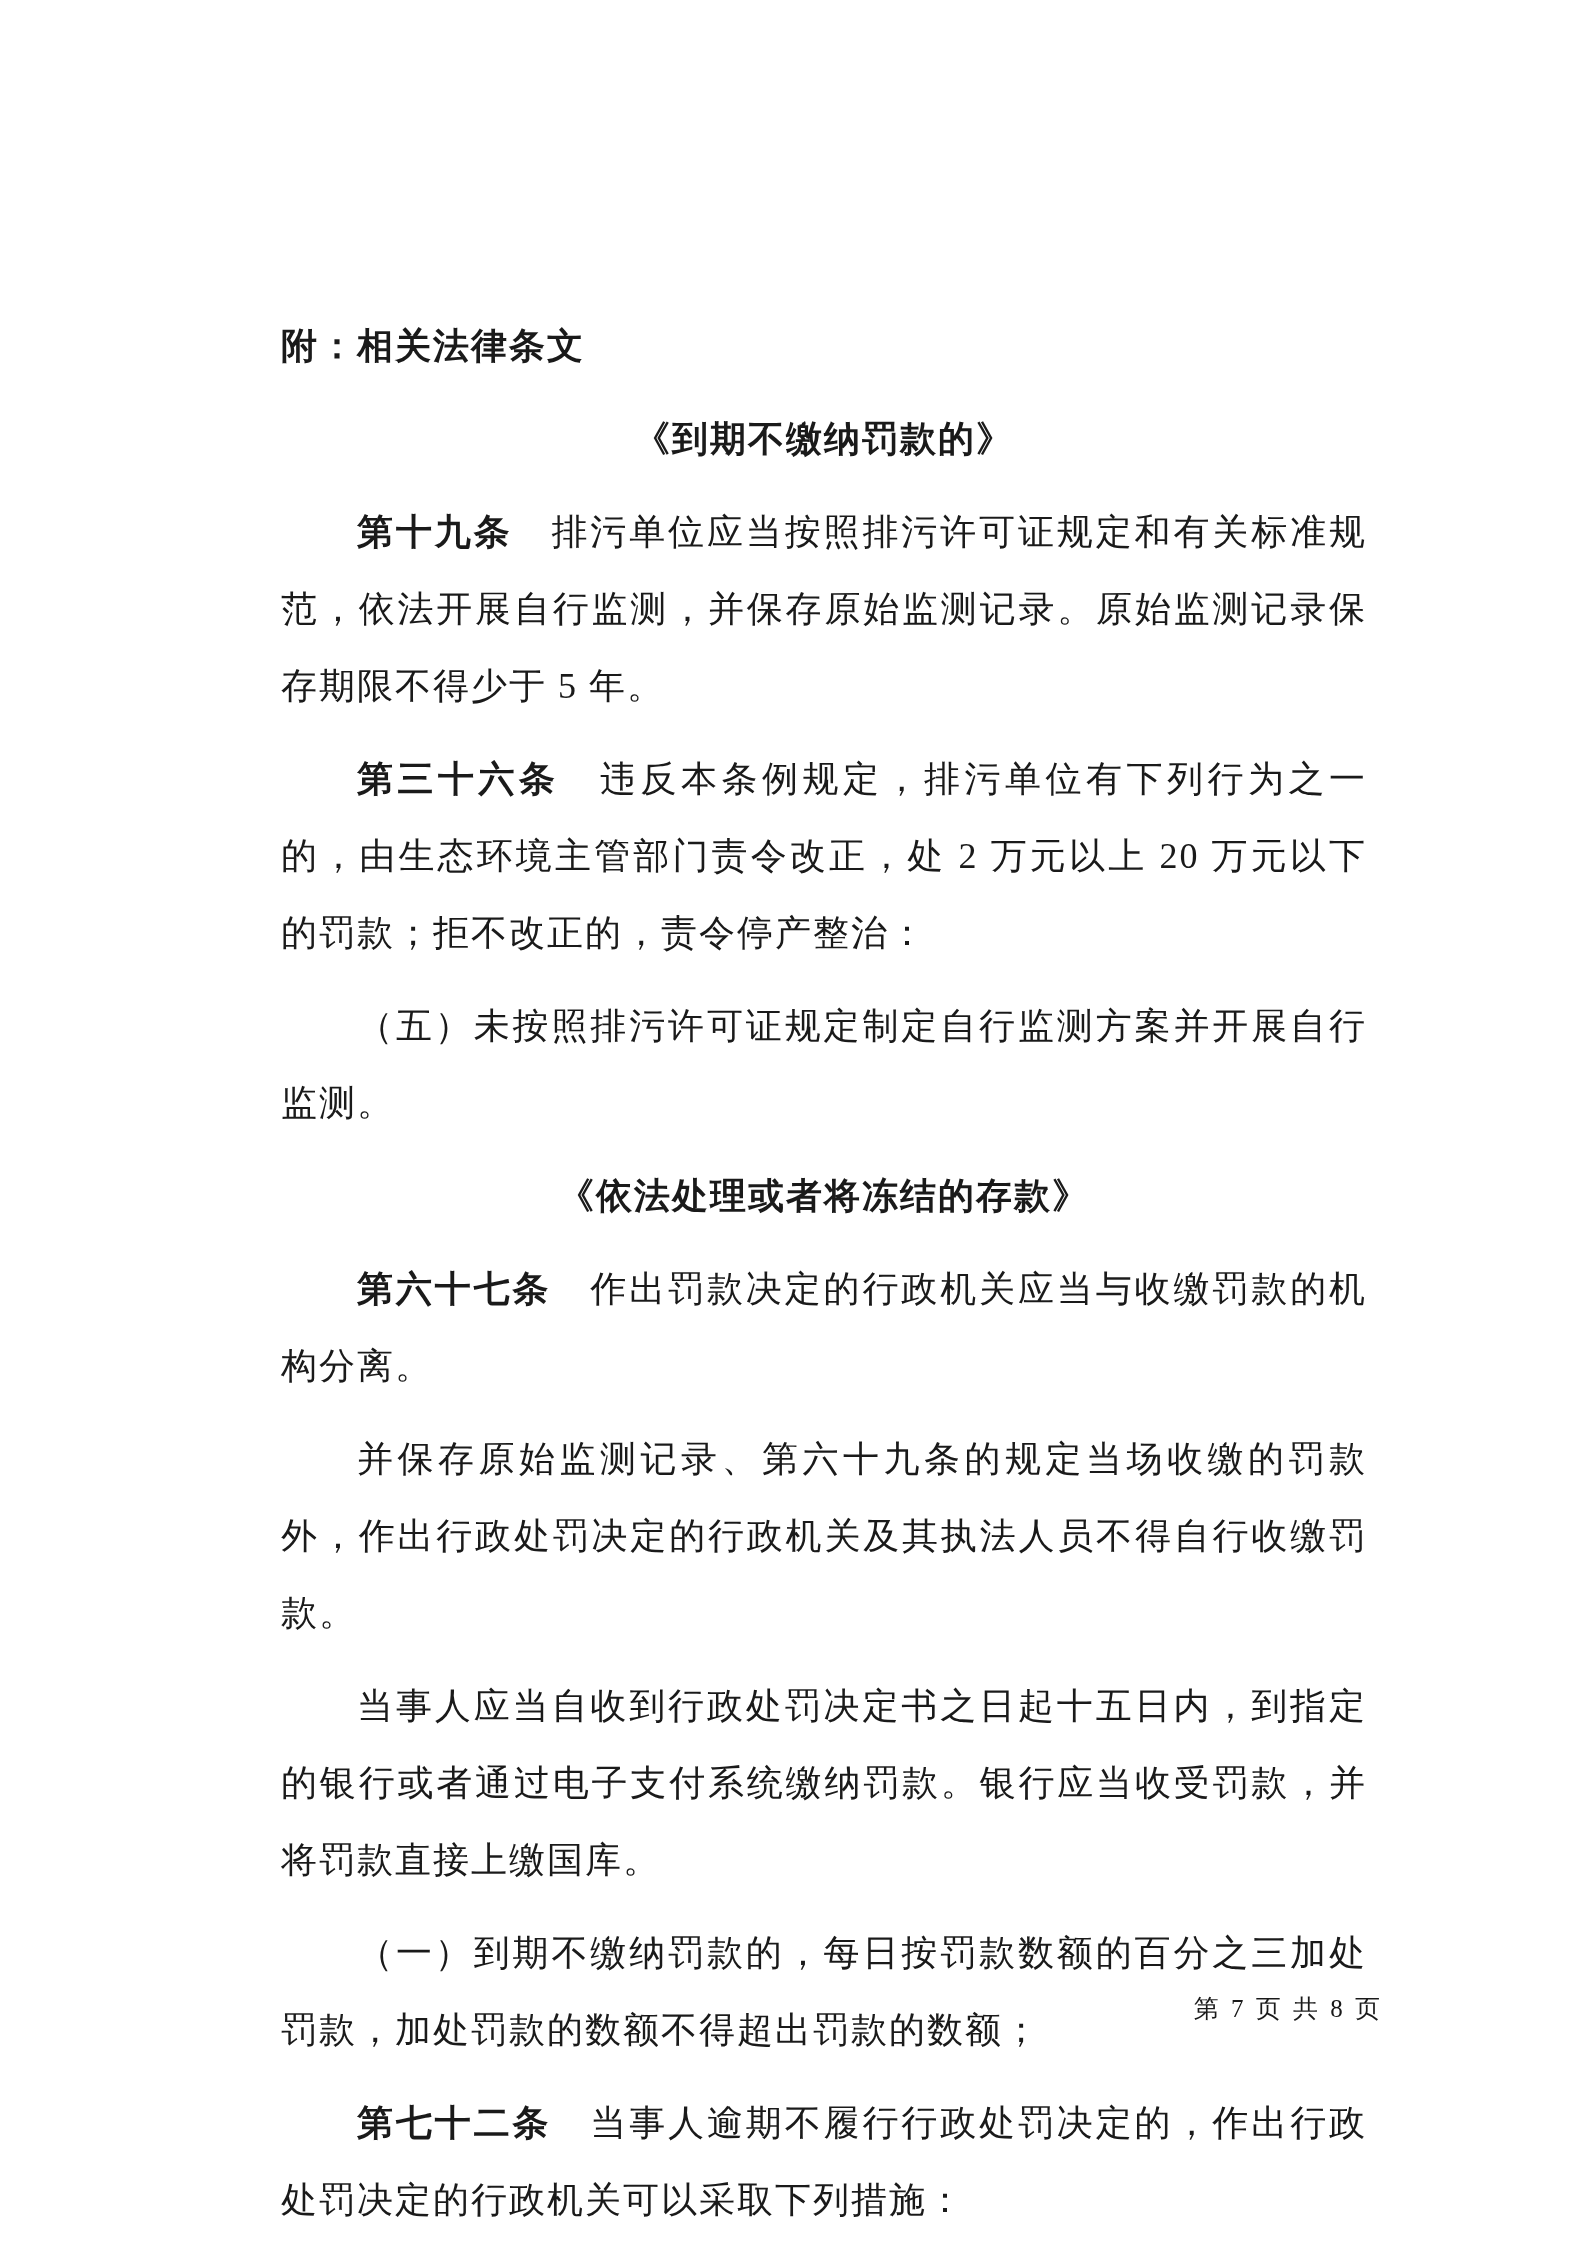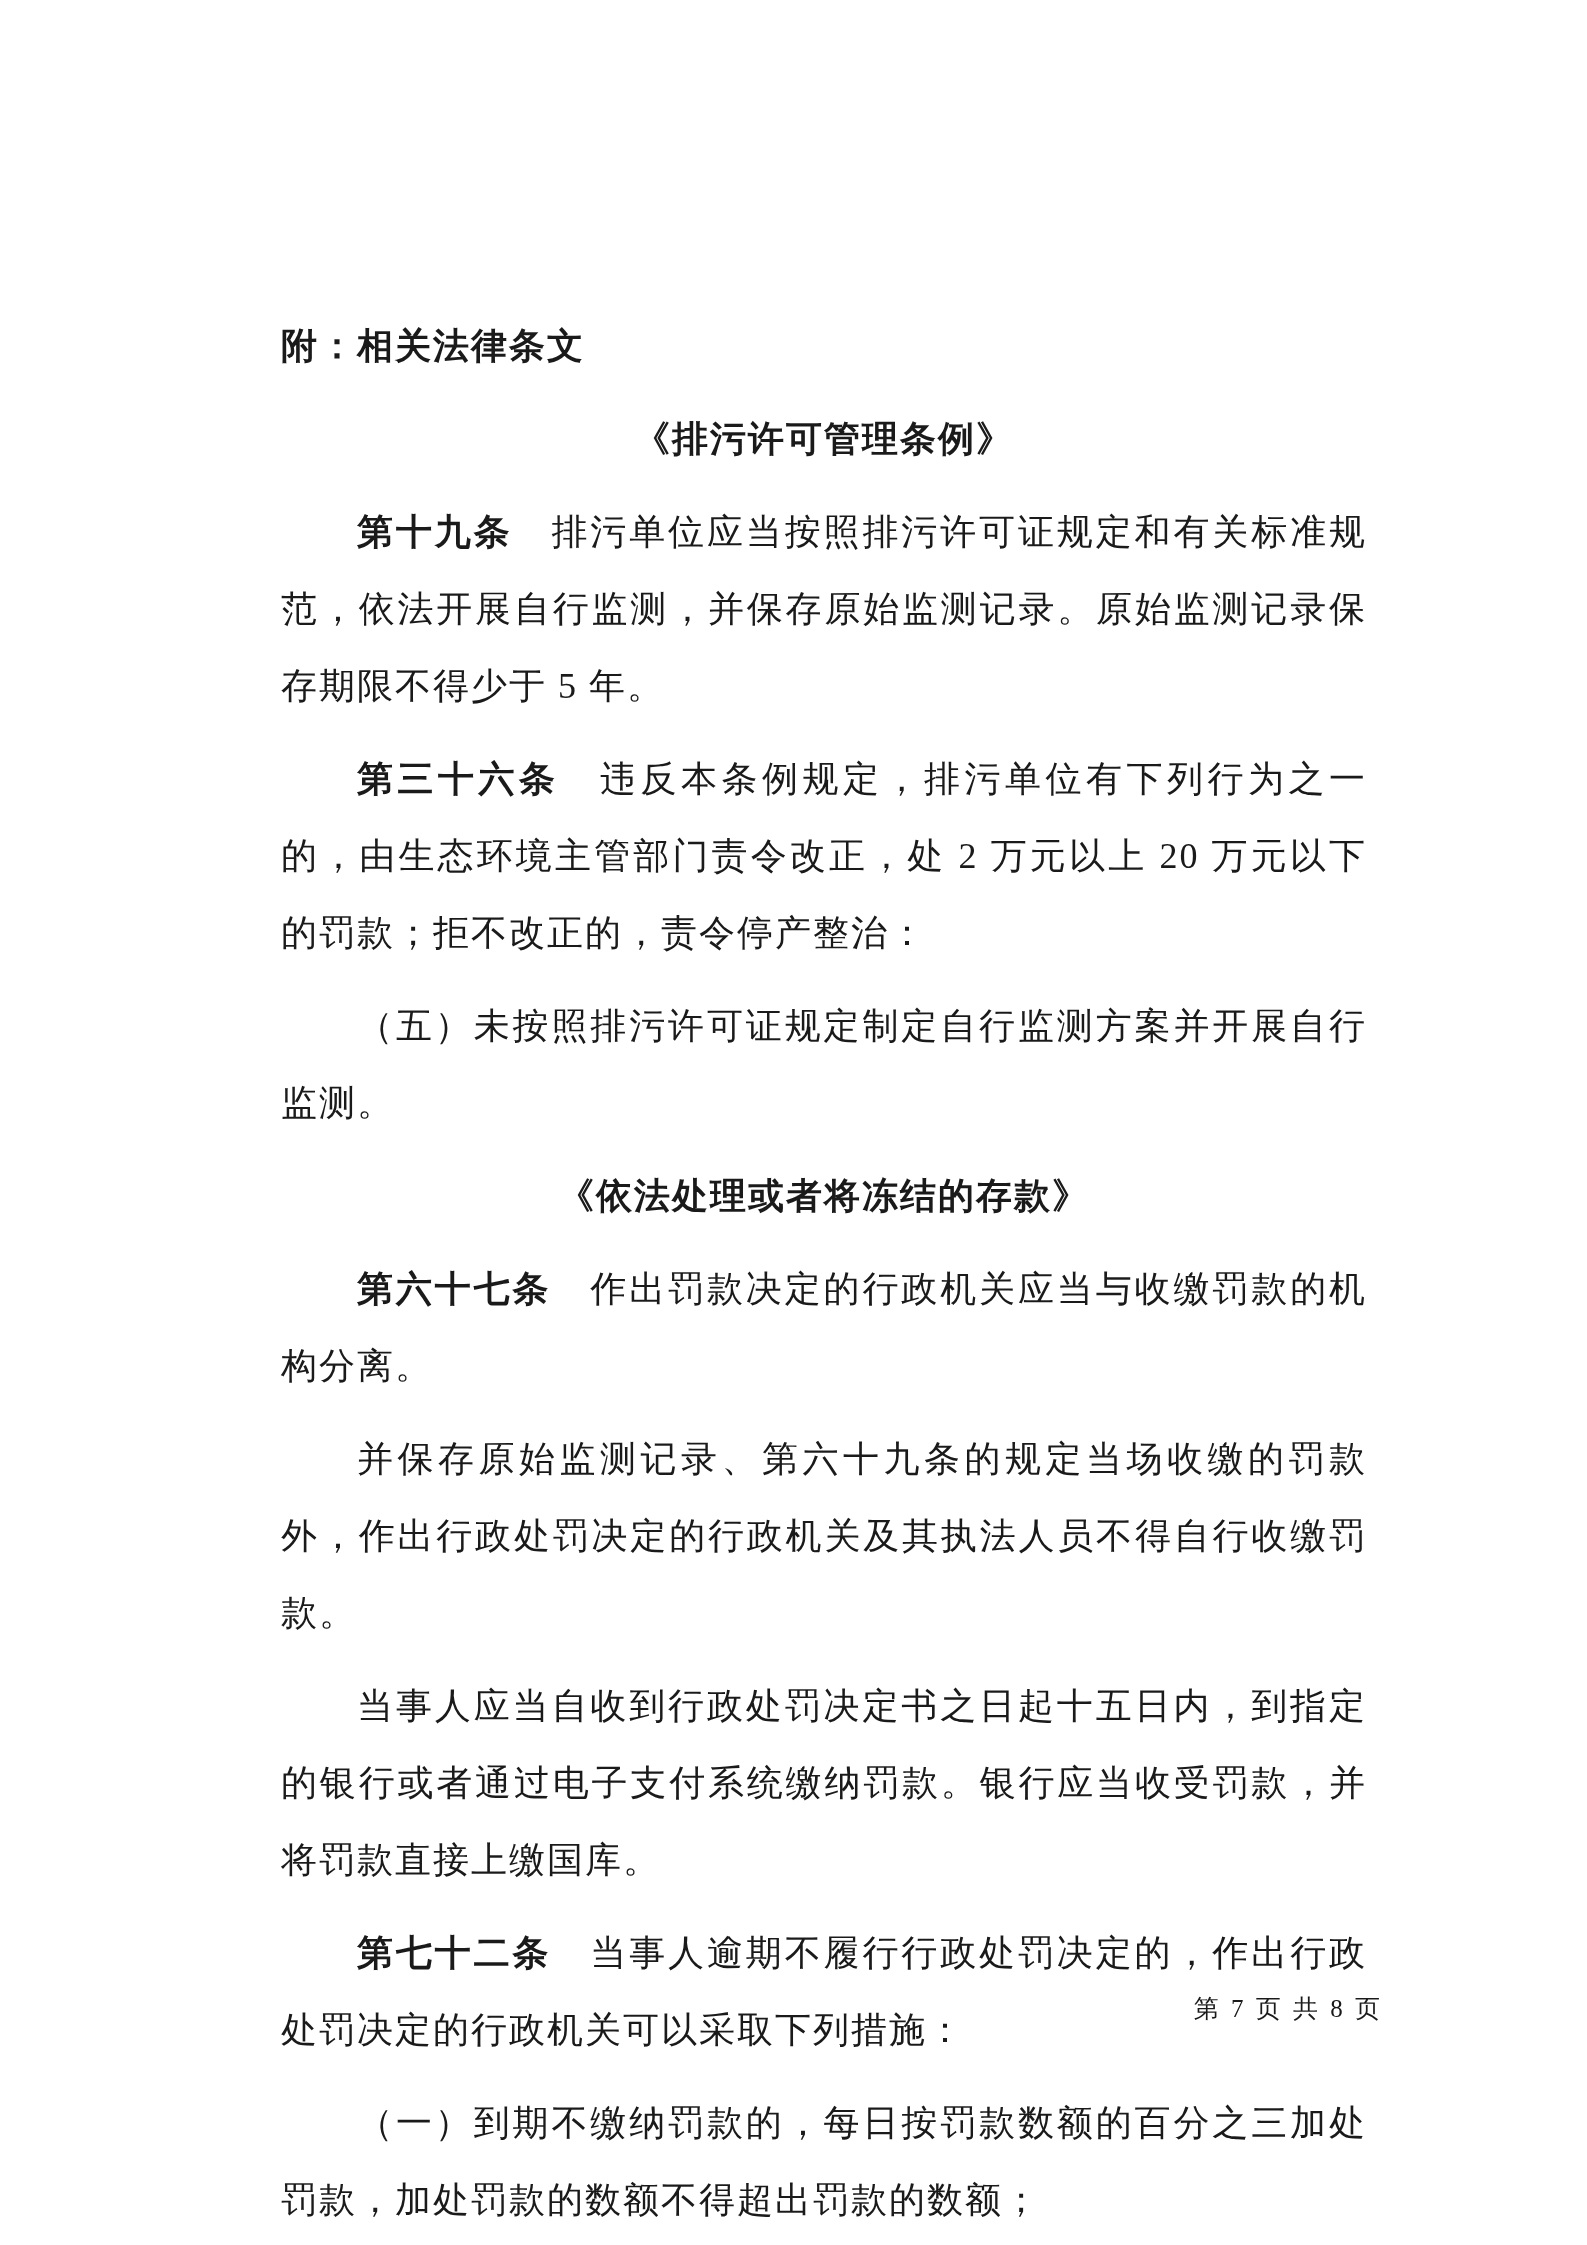--- a/index.html
+++ b/index.html
@@ -56,26 +56,26 @@
       letter-spacing: 3px;
       color: #1a1a1a;
     }
   </style>
 </head>
 <body>
 
 <div class="page">
   <div class="content">
       <p class="para attachment_heading">附：相关法律条文</p>
-      <p class="para center_heading">《排污许可管理条例》</p>
+      <p class="para center_heading">《到期不缴纳罚款的》</p>
       <p class="para article indent"><span class="lead">第十九条</span>　排污单位应当按照排污许可证规定和有关标准规范，依法开展自行监测，并保存原始监测记录。原始监测记录保存期限不得少于 5 年。</p>
       <p class="para article indent"><span class="lead">第三十六条</span>　违反本条例规定，排污单位有下列行为之一的，由生态环境主管部门责令改正，处 2 万元以上 20 万元以下的罚款；拒不改正的，责令停产整治：</p>
       <p class="para indent">（五）未按照排污许可证规定制定自行监测方案并开展自行监测。</p>
       <p class="para center_heading">《依法处理或者将冻结的存款》</p>
       <p class="para article indent"><span class="lead">第六十七条</span>　作出罚款决定的行政机关应当与收缴罚款的机构分离。</p>
       <p class="para indent">并保存原始监测记录、第六十九条的规定当场收缴的罚款外，作出行政处罚决定的行政机关及其执法人员不得自行收缴罚款。</p>
       <p class="para indent">当事人应当自收到行政处罚决定书之日起十五日内，到指定的银行或者通过电子支付系统缴纳罚款。银行应当收受罚款，并将罚款直接上缴国库。</p>
+      <p class="para indent">（一）到期不缴纳罚款的，每日按罚款数额的百分之三加处罚款，加处罚款的数额不得超出罚款的数额；</p>
       <p class="para article indent"><span class="lead">第七十二条</span>　当事人逾期不履行行政处罚决定的，作出行政处罚决定的行政机关可以采取下列措施：</p>
-      <p class="para indent">（一）到期不缴纳罚款的，每日按罚款数额的百分之三加处罚款，加处罚款的数额不得超出罚款的数额；</p>
       <p class="para indent">（二）根据法律规定，将查封、扣押的财物拍卖、依法处理或者将冻结的存款、汇款划拨抵缴罚款；</p>
     </div>
   <div class="footer">第 7 页 共 8 页</div>
 </div>
 
 </body></html>

